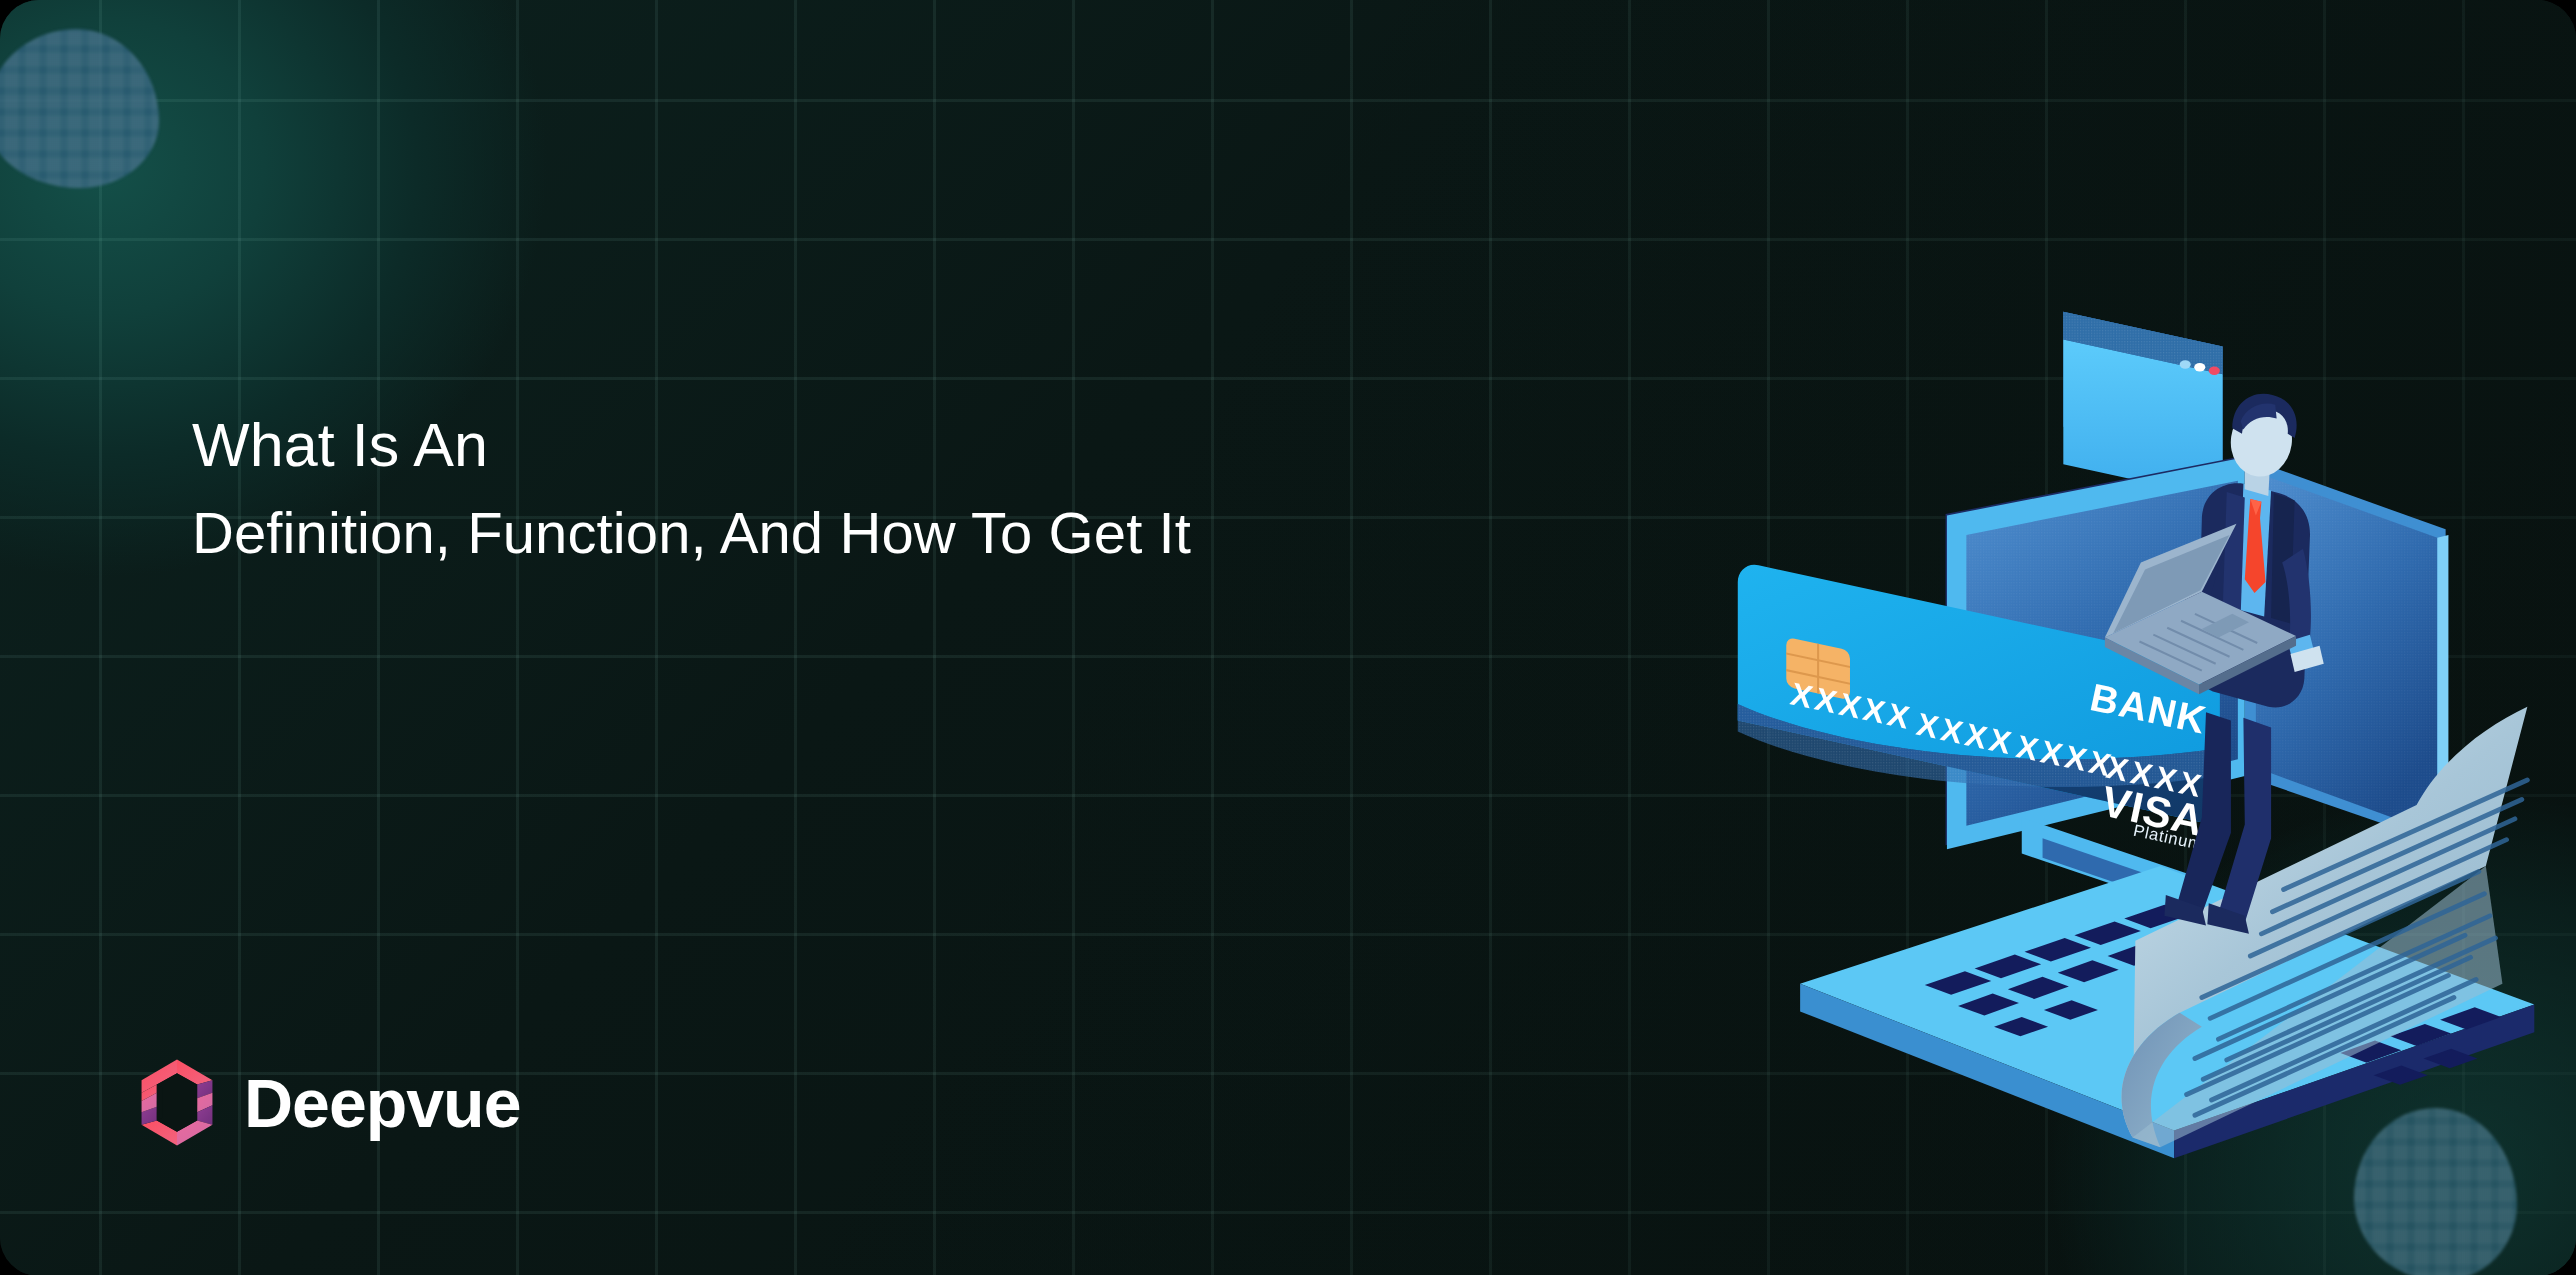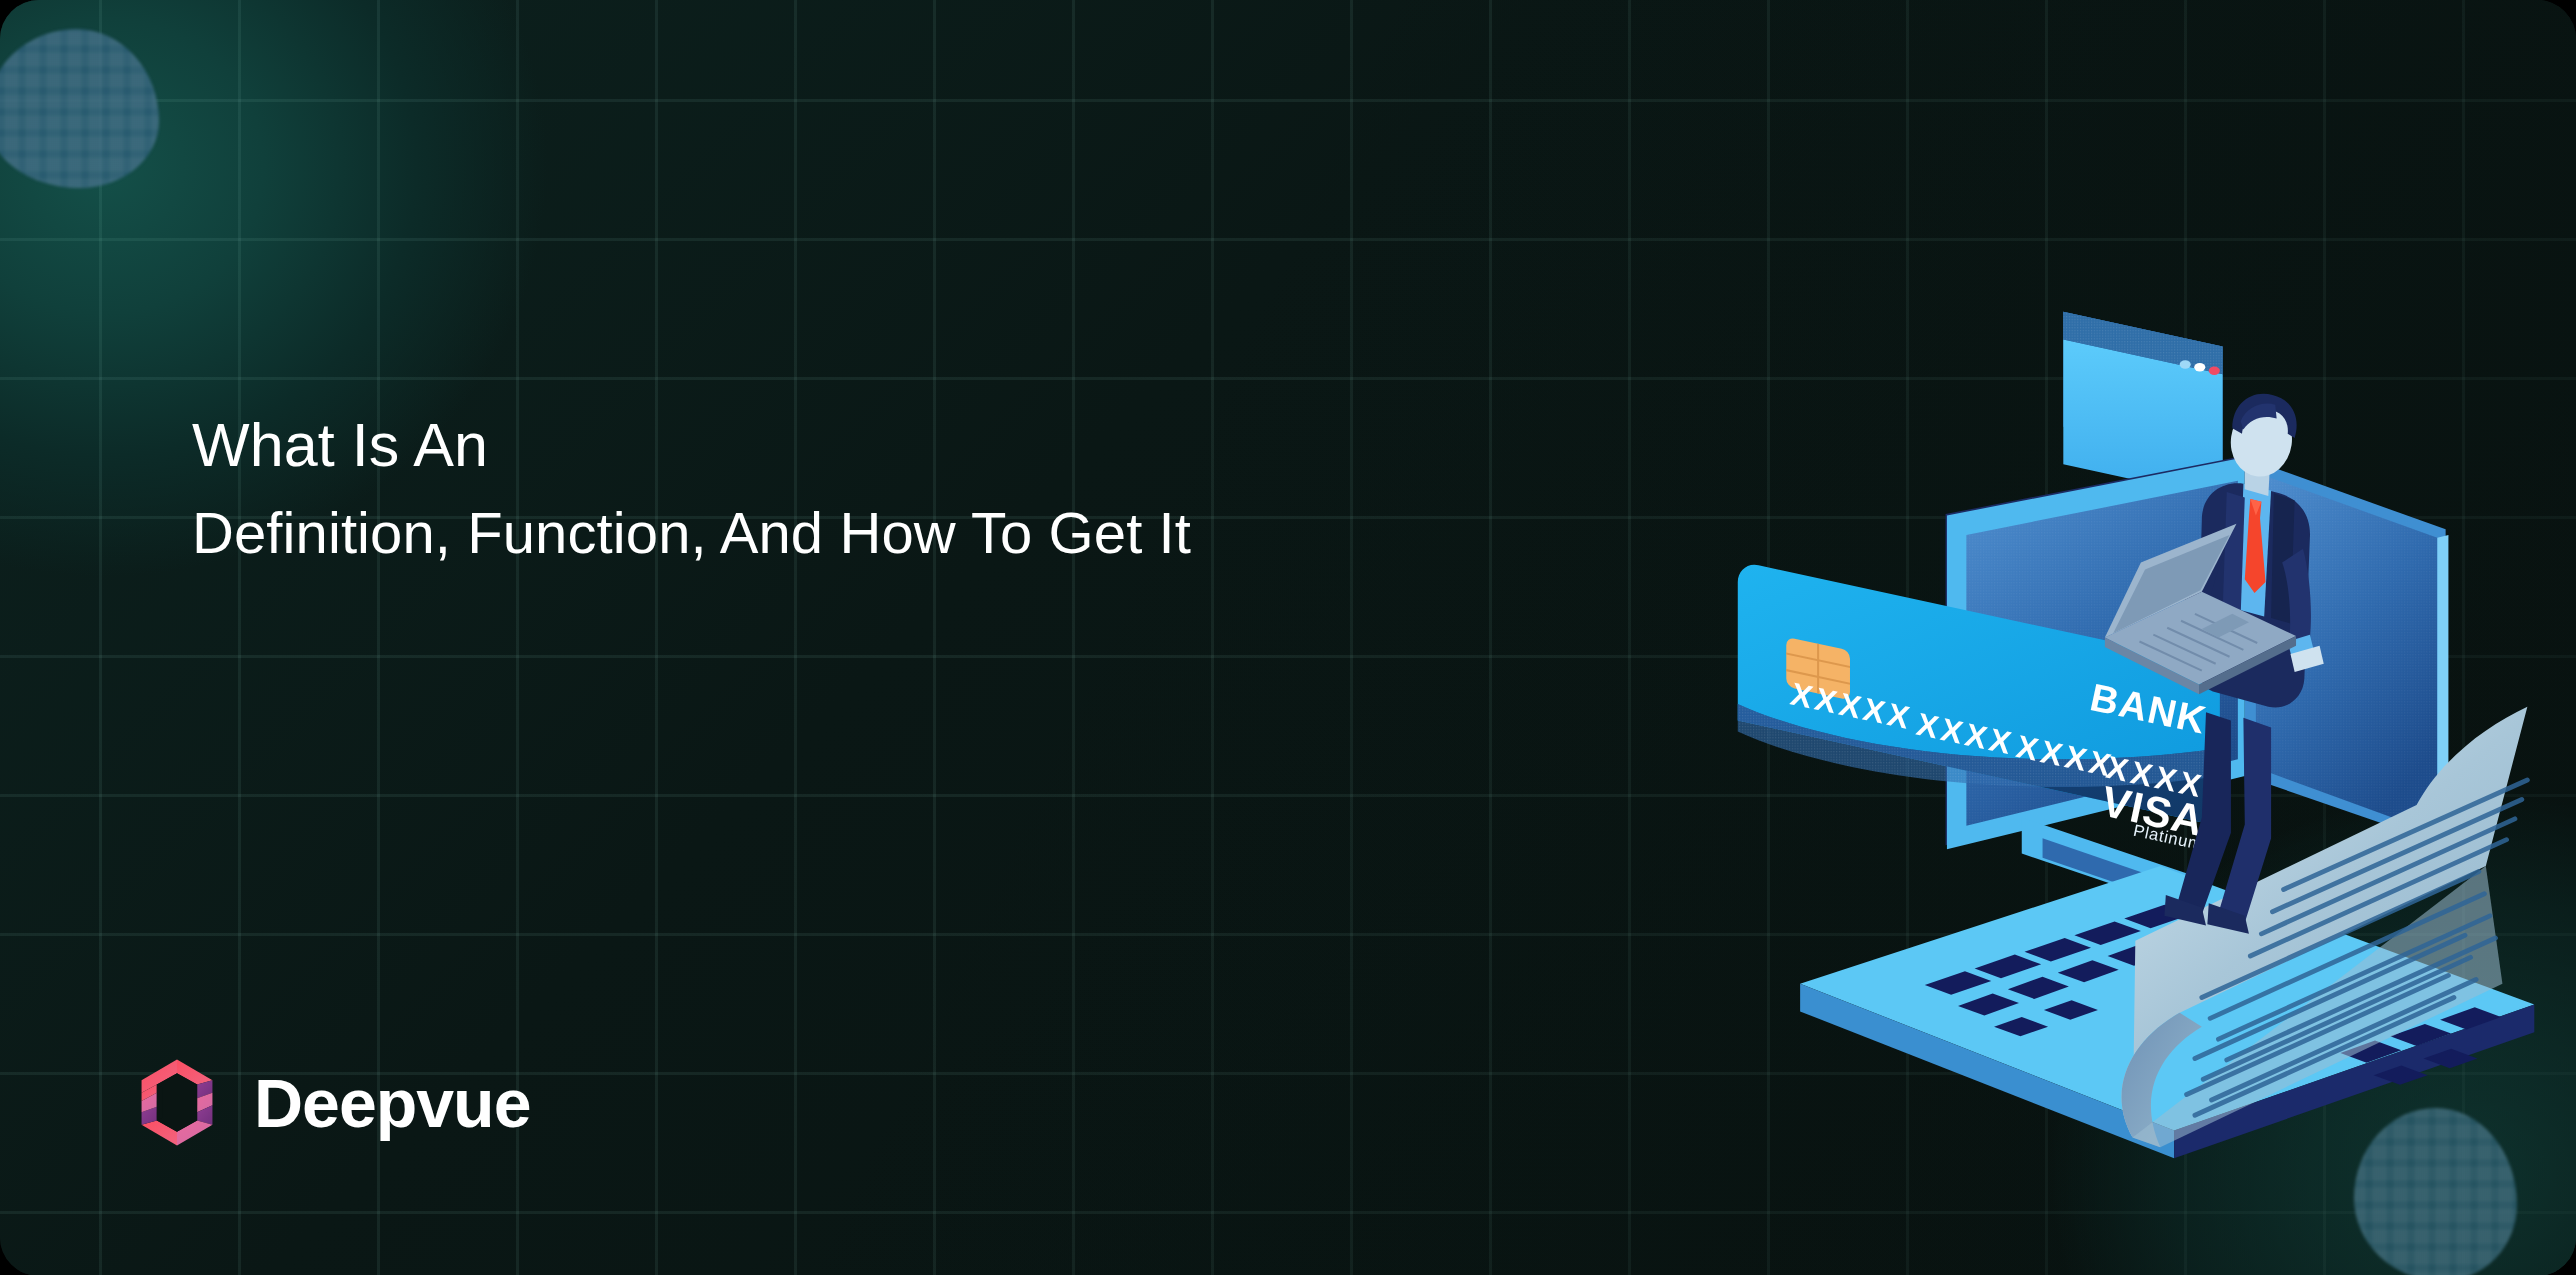--- a/index.html
+++ b/index.html
@@ -80,21 +80,21 @@
   }
   .subhead{
     font-size:58px; font-weight:400; letter-spacing:0.1px;
     color:#ffffff; line-height:1.0;
     margin-top:28px;
   }
 
   
   .logo{
     position:absolute; left:136px; top:1058px;
-    display:flex; align-items:center; gap:36px;
+    display:flex; align-items:center; gap:26px;
     z-index:6;
   }
   .logo-mark{ width:82px; height:89px; display:block; }
   .logo-word{
     font-size:68px; font-weight:700; color:#fff; letter-spacing:-1px;
     line-height:1;
   }
 
   
   .illo{

